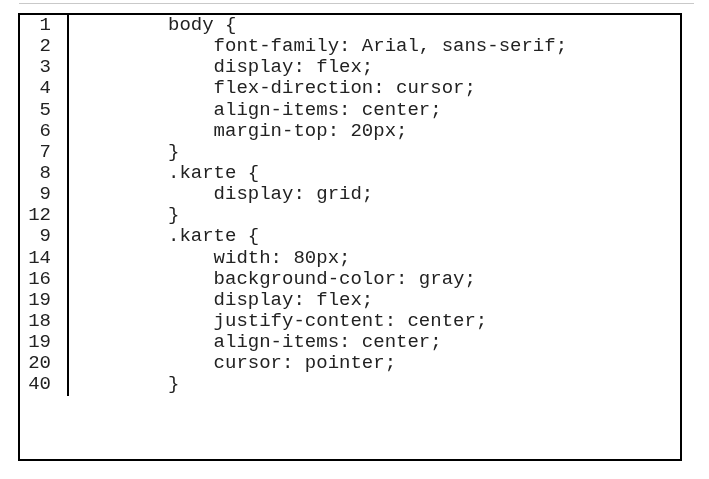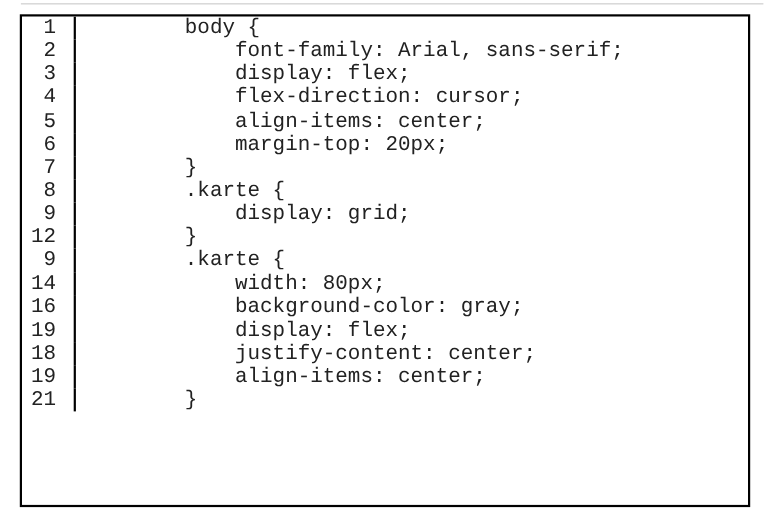--- a/index.html
+++ b/index.html
@@ -127,17 +127,21 @@
       </div>
       <div class="code-row">
         <div class="ln-cell">18</div>
         <div class="code-cell">    justify-content: center;</div>
       </div>
       <div class="code-row">
         <div class="ln-cell">19</div>
         <div class="code-cell">    align-items: center;</div>
       </div>
       <div class="code-row">
-        <div class="ln-cell">21</div>
+        <div class="ln-cell">20</div>
+        <div class="code-cell">    cursor: pointer;</div>
+      </div>
+      <div class="code-row">
+        <div class="ln-cell">40</div>
         <div class="code-cell">}</div>
       </div>
     </div>
 </div>
 
 </body></html>

